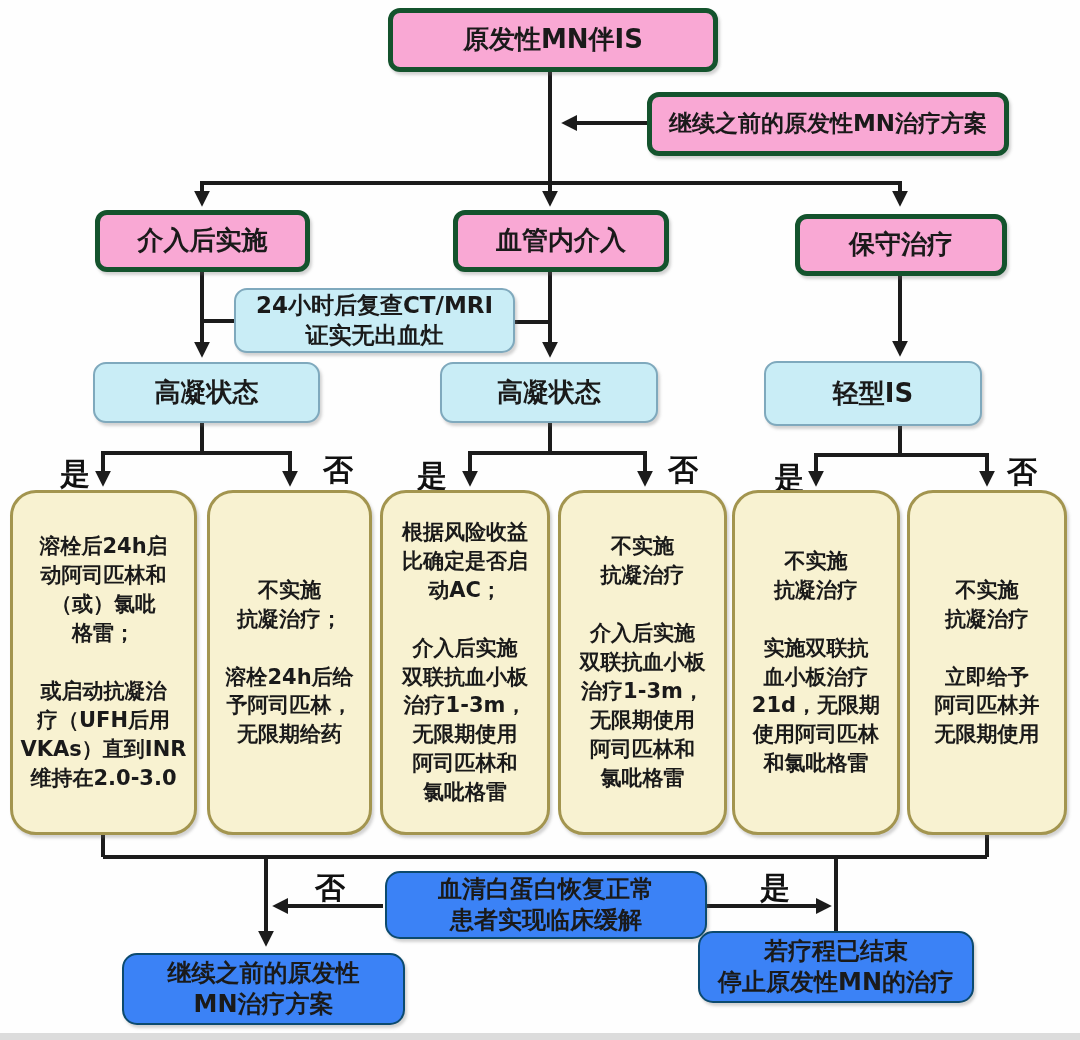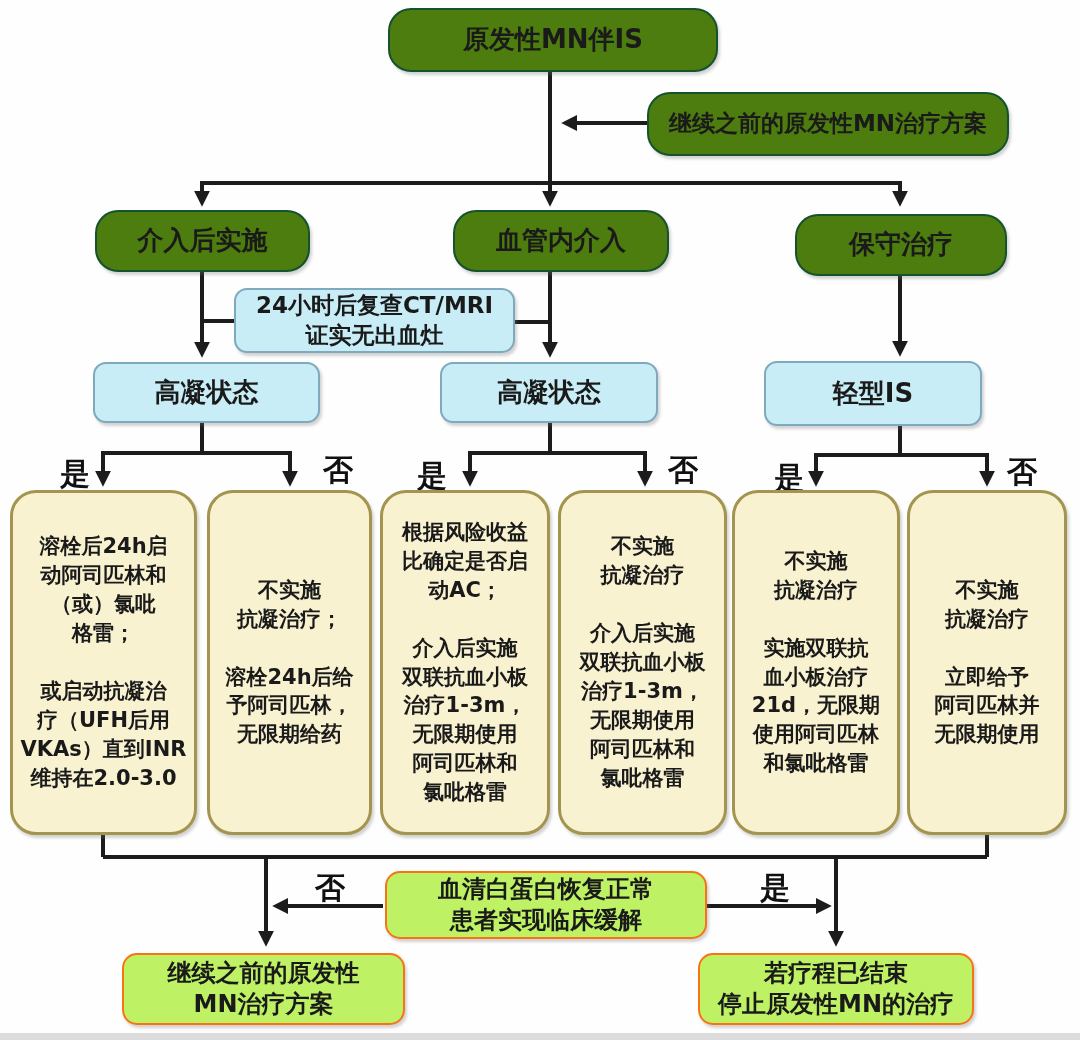--- a/index.html
+++ b/index.html
@@ -15,41 +15,41 @@
     box-sizing:border-box;
     display:flex;align-items:center;justify-content:center;
     text-align:center;
     font-weight:bold;
     color:#1a1a1a;
     white-space:pre-line;
     box-shadow:2px 3px 3px rgba(110,110,110,0.30);
     line-height:1.3;
   }
   .pink{
-    background:#4d7c0f;
-    border:2px solid #14532d;
-    border-radius:23px;
+    background:#f9a8d4;
+    border:5px solid #14532d;
+    border-radius:12px;
     font-size:26px;
   }
   .cyan{
     background:#c9edf6;
     border:2px solid #7fa9bd;
     border-radius:13px;
     font-size:26px;
   }
   .yellow{
     background:#f8f2d1;
     border:3px solid #a3954f;
     border-radius:26px;
     font-size:21px;
     line-height:1.38;
   }
   .green{
-    background:#bef264;
-    border:2px solid #f97316;
+    background:#3b82f6;
+    border:2px solid #0c4a6e;
     border-radius:15px;
     font-size:24px;
   }
   .decision{
     position:absolute;
     transform:translate(-50%,-50%);
     font-weight:bold;
     font-size:30px;
     color:#111;
   }
@@ -183,17 +183,17 @@
 
 立即给予
 阿司匹林并
 无限期使用</div>
 
   <div class="node green" style="left:385px;top:871px;width:322px;height:68px;">血清白蛋白恢复正常
 患者实现临床缓解</div>
 
   <div class="node green" style="left:122px;top:953px;width:283px;height:72px;">继续之前的原发性
 MN治疗方案</div>
-  <div class="node green" style="left:698px;top:953px;width:276px;height:72px;">若疗程已结束
+  <div class="node green" style="left:698px;top:931px;width:276px;height:72px;">若疗程已结束
 停止原发性MN的治疗</div>
 
   <div id="bottom-strip"></div>
 </div>
 
 </body></html>

